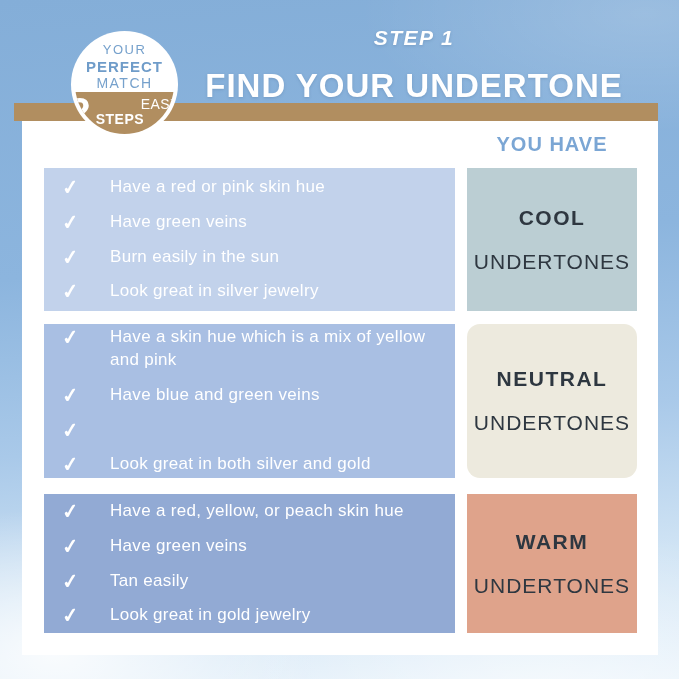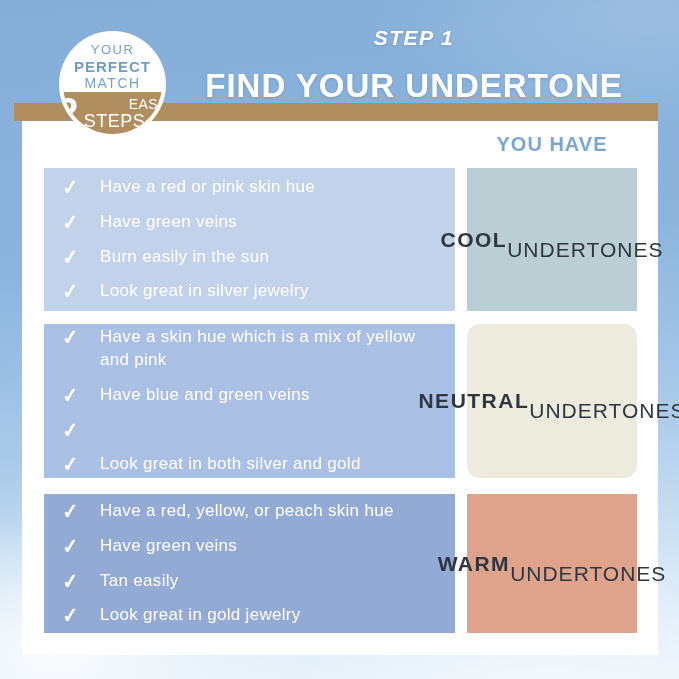--- a/index.html
+++ b/index.html
@@ -49,21 +49,21 @@
   .header .title {
     margin-top: 17px;
     font-size: 33px;
     font-weight: 800;
     letter-spacing: 1px;
   }
 
   
   .badge {
     position: absolute;
-    left: 59px; top: 31px;
+    left: 71px; top: 31px;
     width: 107px; height: 107px;
     background: #ffffff;
     border-radius: 50%;
     z-index: 2;
   }
   .badge-inner {
     position: absolute;
     left: 4px; top: 4px; right: 4px; bottom: 4px;
     border-radius: 50%;
     overflow: hidden;
@@ -95,21 +95,21 @@
     font-weight: 800;
     line-height: 0.95;
   }
   .badge-bottom .b-steps {
     margin-left: 5px;
     margin-top: 4px;
     text-align: left;
     line-height: 1.05;
   }
   .badge-bottom .b-steps .s1 { font-size: 14px; font-weight: 400; letter-spacing: 0.5px; padding-left: 45px; }
-  .badge-bottom .b-steps .s2 { font-size: 18px; font-weight: 400; letter-spacing: 0.5px; }
+  .badge-bottom .b-steps .s2 { font-size: 14px; font-weight: 700; letter-spacing: 0.5px; }
 
   
   .col-header {
     position: absolute;
     top: 133px;
     text-align: center;
     font-size: 20px;
     font-weight: 800;
     letter-spacing: 1px;
     color: #7ba6d4;
@@ -123,21 +123,21 @@
     left: 44px; width: 411px;
     display: flex;
     flex-direction: column;
     justify-content: center;
     padding: 10px 20px 10px 18px;
   }
   .result-box {
     position: absolute;
     left: 467px; width: 170px;
     display: flex;
-    flex-direction: row;
+    flex-direction: column;
     justify-content: center;
     align-items: center;
     text-align: center;
   }
   .row1 .list-box, .row1 .result-box { top: 168px; height: 143px; }
   .row2 .list-box, .row2 .result-box { top: 324px; height: 154px; }
   .row3 .list-box, .row3 .result-box { top: 494px; height: 139px; }
 
   ul.checklist {
     list-style: none;
@@ -151,21 +151,21 @@
   }
   .check {
     flex: 0 0 20px;
     color: #ffffff;
     font-size: 20px;
     font-weight: 700;
     line-height: 1.1;
     transform: rotate(-6deg);
   }
   .item-text {
-    margin-left: 18px;
+    margin-left: 28px;
     max-width: 340px;
     color: #ffffff;
     font-size: 17px;
     line-height: 1.35;
     letter-spacing: 0.3px;
   }
   .result-title {
     font-size: 21px;
     font-weight: 800;
     letter-spacing: 1.5px;

